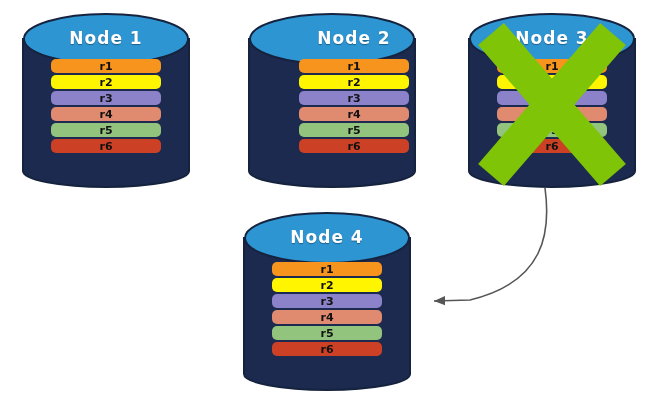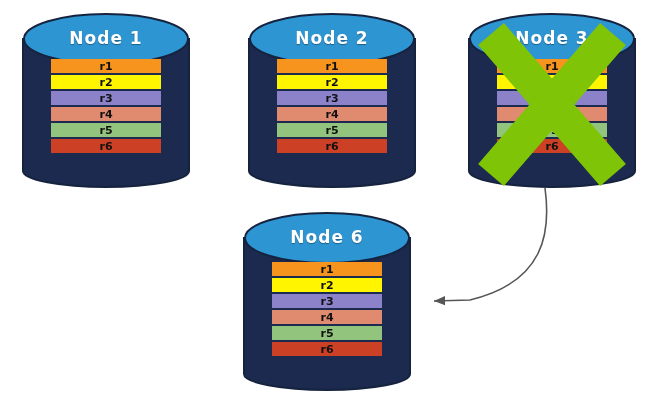--- a/index.html
+++ b/index.html
@@ -21,21 +21,21 @@
     color:#ffffff;
     font-weight:bold;
     letter-spacing:1px;
     text-shadow:0 1px 1px rgba(0,0,0,.35);
     pointer-events:none;
   }
   .rec-stack{position:absolute;left:0;width:100%;}
   .rec{
     position:relative;
     margin:0 auto 2px auto;
-    border-radius:0;
+    border-radius:5px;
     text-align:center;
     color:#111111;
     font-weight:bold;
     line-height:1;
     display:flex;
     align-items:center;
     justify-content:center;
     box-sizing:border-box;
   }
   .rec:last-child{margin-bottom:16px;}
@@ -56,21 +56,21 @@
     <div class="rec-stack" style="top: 47px;">
         <div class="rec" style="background: rgb(247, 148, 30); width: 110px; height: 14px; font-size: 11px; color: rgb(17, 17, 17);">r1</div>
         <div class="rec" style="background: rgb(255, 245, 0); width: 110px; height: 14px; font-size: 11px; color: rgb(17, 17, 17);">r2</div>
         <div class="rec" style="background: rgb(139, 130, 201); width: 110px; height: 14px; font-size: 11px; color: rgb(17, 17, 17);">r3</div>
         <div class="rec" style="background: rgb(224, 138, 112); width: 110px; height: 14px; font-size: 11px; color: rgb(17, 17, 17);">r4</div>
         <div class="rec" style="background: rgb(147, 196, 125); width: 110px; height: 14px; font-size: 11px; color: rgb(17, 17, 17);">r5</div>
         <div class="rec" style="background: rgb(204, 65, 37); width: 110px; height: 14px; font-size: 11px; color: rgb(17, 17, 17);">r6</div>
       </div>
   </div>
 
-  <div class="node" id="node-2" style="left: 249px; top: 12px; width: 166px; height: 175px;">
+  <div class="node" id="node-2" style="left: 249px; top: 12px; width: 166px; height: 175px; padding-left: 44px;">
     <svg class="node-svg" width="166" height="175" viewBox="0 0 166 175">
         <path d="M0,27 L0,159 A 83 16 0 0 0 166,159 L166,27 Z" fill="#1B2A4E" stroke="#16233F" stroke-width="2"></path>
         <ellipse cx="83" cy="27" rx="82" ry="25" fill="#2E95D3" stroke="#16233F" stroke-width="2"></ellipse>
       </svg>
     <div class="node-title" style="top: 16px; font-size: 17px; color: rgb(255, 255, 255);">Node 2</div>
     <div class="rec-stack" style="top: 47px;">
         <div class="rec" style="background: rgb(247, 148, 30); width: 110px; height: 14px; font-size: 11px; color: rgb(17, 17, 17);">r1</div>
         <div class="rec" style="background: rgb(255, 245, 0); width: 110px; height: 14px; font-size: 11px; color: rgb(17, 17, 17);">r2</div>
         <div class="rec" style="background: rgb(139, 130, 201); width: 110px; height: 14px; font-size: 11px; color: rgb(17, 17, 17);">r3</div>
         <div class="rec" style="background: rgb(224, 138, 112); width: 110px; height: 14px; font-size: 11px; color: rgb(17, 17, 17);">r4</div>
@@ -97,21 +97,21 @@
         <line x1="22" y1="22" x2="144" y2="163" stroke="#7FC406" stroke-width="34" stroke-linecap="butt"></line>
         <line x1="144" y1="22" x2="22" y2="163" stroke="#7FC406" stroke-width="34" stroke-linecap="butt"></line>
       </svg>
   </div>
 
   <div class="node" id="node-4" style="left: 244px; top: 211px; width: 166px; height: 179px;">
     <svg class="node-svg" width="166" height="179" viewBox="0 0 166 179">
         <path d="M0,27 L0,163 A 83 16 0 0 0 166,163 L166,27 Z" fill="#1B2A4E" stroke="#16233F" stroke-width="2"></path>
         <ellipse cx="83" cy="27" rx="82" ry="25" fill="#2E95D3" stroke="#16233F" stroke-width="2"></ellipse>
       </svg>
-    <div class="node-title" style="top: 16px; font-size: 17px; color: rgb(255, 255, 255);">Node 6</div>
+    <div class="node-title" style="top: 16px; font-size: 17px; color: rgb(255, 255, 255);">Node 4</div>
     <div class="rec-stack" style="top: 51px;">
         <div class="rec" style="background: rgb(247, 148, 30); width: 110px; height: 14px; font-size: 11px; color: rgb(17, 17, 17);">r1</div>
         <div class="rec" style="background: rgb(255, 245, 0); width: 110px; height: 14px; font-size: 11px; color: rgb(17, 17, 17);">r2</div>
         <div class="rec" style="background: rgb(139, 130, 201); width: 110px; height: 14px; font-size: 11px; color: rgb(17, 17, 17);">r3</div>
         <div class="rec" style="background: rgb(224, 138, 112); width: 110px; height: 14px; font-size: 11px; color: rgb(17, 17, 17);">r4</div>
         <div class="rec" style="background: rgb(147, 196, 125); width: 110px; height: 14px; font-size: 11px; color: rgb(17, 17, 17);">r5</div>
         <div class="rec" style="background: rgb(204, 65, 37); width: 110px; height: 14px; font-size: 11px; color: rgb(17, 17, 17);">r6</div>
       </div>
   </div>
 

